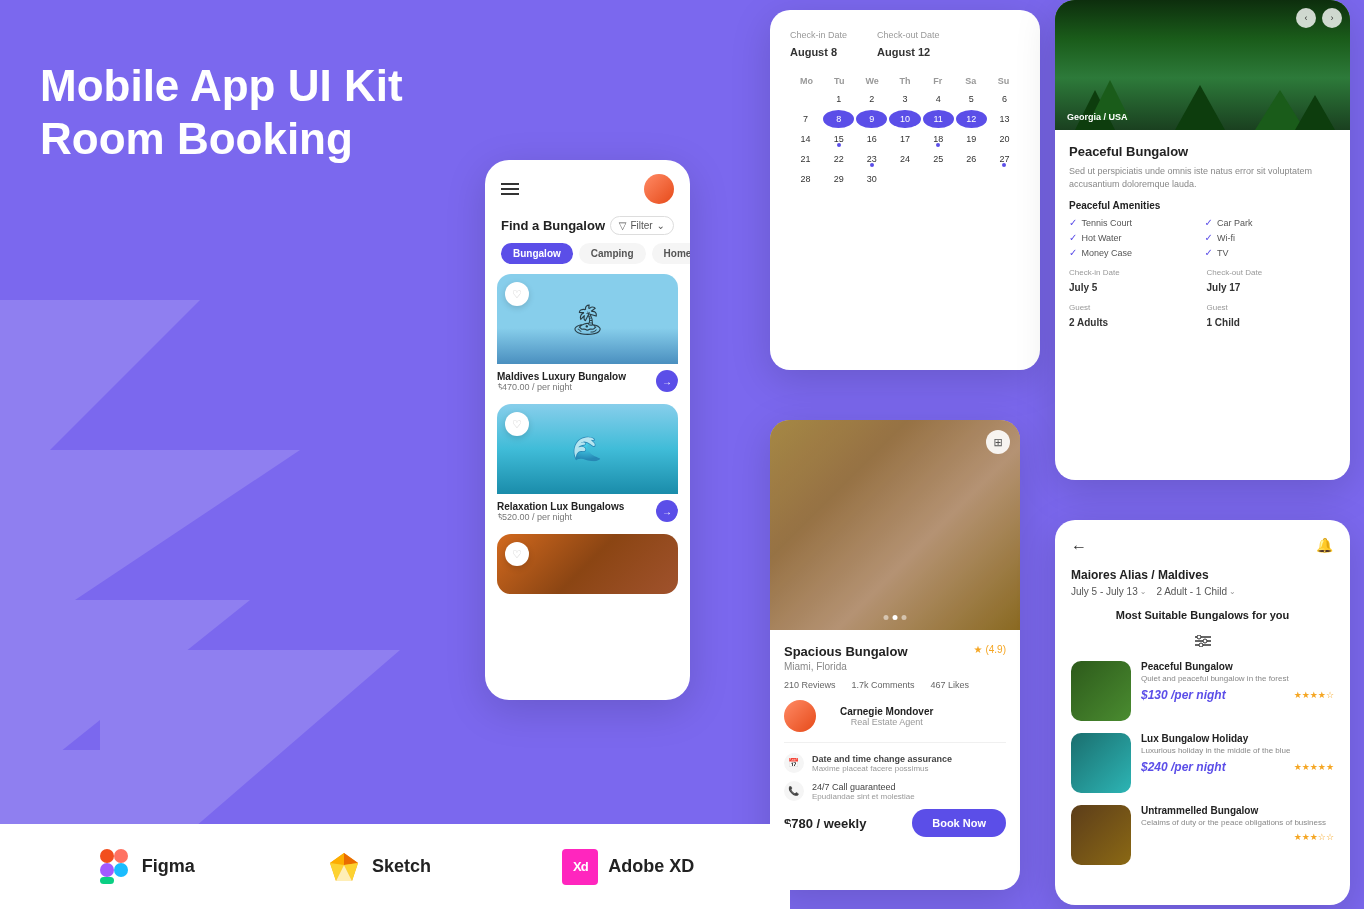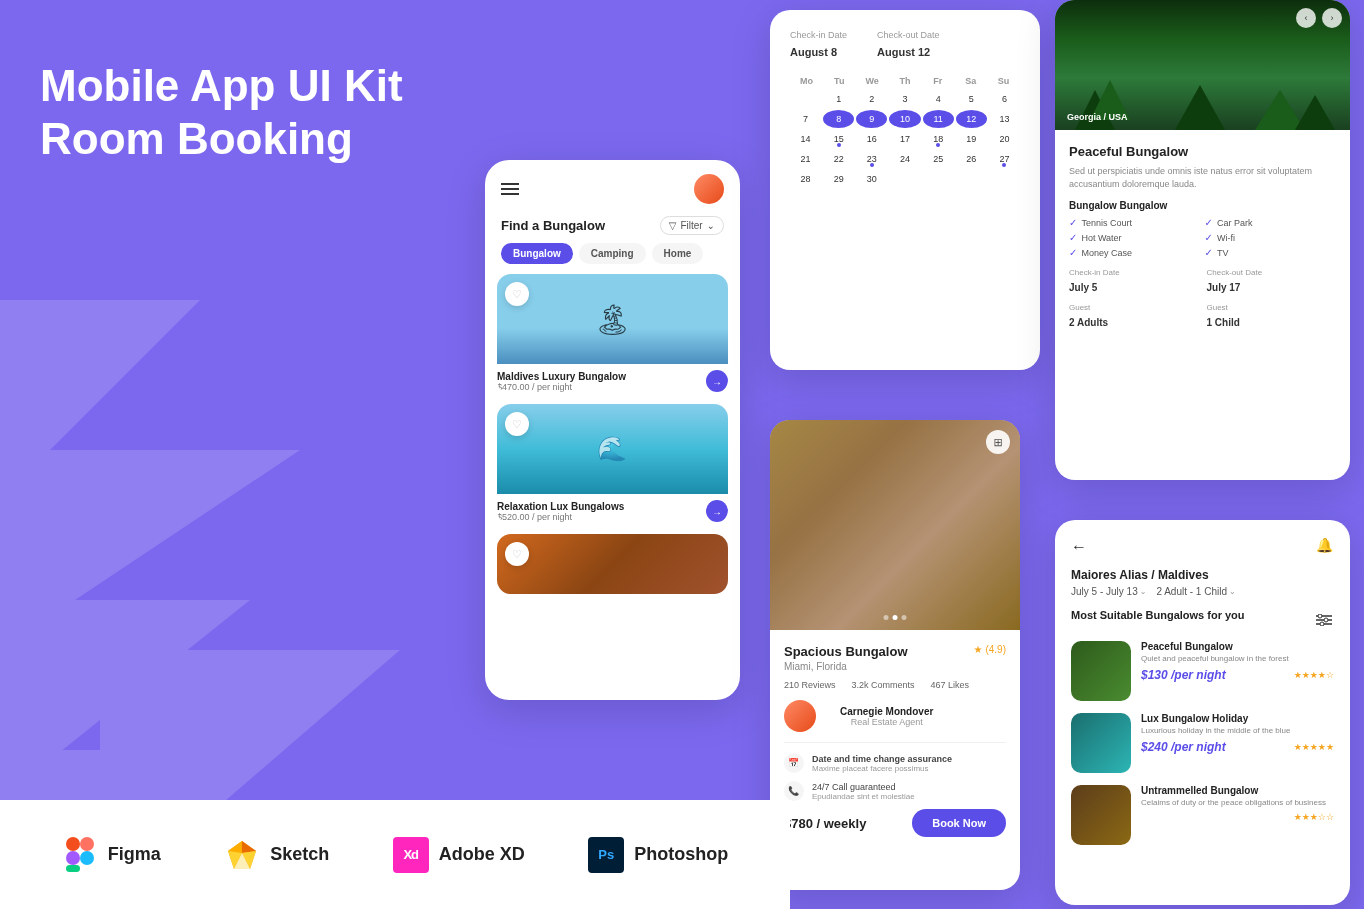--- a/index.html
+++ b/index.html
@@ -37,21 +37,21 @@
       line-height: 1.2;
       z-index: 10;
     }
 
     
     .footer-bar {
       position: absolute;
       bottom: 0;
       left: 0;
       width: 790px;
-      height: 109px;
+      height: 85px;
       background: white;
       display: flex;
       align-items: center;
       justify-content: space-around;
       padding: 0 30px;
       z-index: 20;
     }
     .footer-tool {
       display: flex;
       align-items: center;
@@ -73,21 +73,21 @@
     }
     .figma-icon { background: transparent; }
     .xd-icon { background: #FF26BE; border-radius: 4px; }
     .ps-icon { background: #001E36; border-radius: 4px; color: #31A8FF; }
 
     
     .screen1 {
       position: absolute;
       left: 485px;
       top: 160px;
-      width: 255px;
+      width: 205px;
       height: 540px;
       background: white;
       border-radius: 24px;
       box-shadow: 0 10px 40px rgba(0,0,0,0.15);
       overflow: hidden;
       z-index: 15;
     }
     .screen1-header {
       padding: 14px 16px 8px;
       display: flex;
@@ -621,20 +621,21 @@
       height: 20px;
       display: flex;
       align-items: center;
       justify-content: center;
     }
     .s5-section-row {
       display: flex;
       justify-content: space-between;
       align-items: center;
       margin-bottom: 10px;
+      flex-direction: column;
     }
     .rec-card {
       display: flex;
       gap: 10px;
       margin-bottom: 12px;
       align-items: flex-start;
     }
     .rec-img {
       width: 60px;
       height: 60px;
@@ -853,21 +854,21 @@
     </svg>
     <div class="prop-location-badge">Georgia / USA</div>
     <div class="prop-nav-arrows">
       <div class="nav-arrow">‹</div>
       <div class="nav-arrow">›</div>
     </div>
   </div>
   <div class="prop-body">
     <div class="prop-title">Peaceful Bungalow</div>
     <div class="prop-desc">Sed ut perspiciatis unde omnis iste natus error sit voluptatem accusantium doloremque lauda.</div>
-    <div class="amenities-title">Bungalow Bungalow</div>
+    <div class="amenities-title">Peaceful Amenities</div>
     <div class="amenities-grid">
       <div class="amenity-item">
         <span class="amenity-check">✓</span>
         <span>Tennis Court</span>
       </div>
       <div class="amenity-item">
         <span class="amenity-check">✓</span>
         <span>Car Park</span>
       </div>
       <div class="amenity-item">
@@ -926,21 +927,21 @@
     <div class="s4-title-row">
       <div class="s4-title">Spacious Bungalow</div>
       <div class="s4-rating">
         <span>★</span>
         <span>(4.9)</span>
       </div>
     </div>
     <div class="s4-location">Miami, Florida</div>
     <div class="s4-stats">
       <div class="s4-stat">210 Reviews</div>
-      <div class="s4-stat">3.2k Comments</div>
+      <div class="s4-stat">1.7k Comments</div>
       <div class="s4-stat">467 Likes</div>
     </div>
     <div class="s4-agent">
       <div class="s4-agent-avatar"></div>
       <div>
         <div class="s4-agent-name">Carnegie Mondover</div>
         <div class="s4-agent-role">Real Estate Agent</div>
       </div>
     </div>
     <div class="s4-feature">
@@ -1056,17 +1057,13 @@
         <polygon points="32,14 26,32 18,16" fill="#FDD231"></polygon>
         <polygon points="10,32 26,32 18,16" fill="#FEEEB7"></polygon>
       </svg>
     </div>
     <span>Sketch</span>
   </div>
   <div class="footer-tool">
     <div class="tool-icon xd-icon" style="font-size:13px;font-weight:900;letter-spacing:-1px;">Xd</div>
     <span>Adobe XD</span>
   </div>
-  <div class="footer-tool">
-    <div class="tool-icon ps-icon" style="font-size:13px;font-weight:900;color:#31A8FF">Ps</div>
-    <span>Photoshop</span>
-  </div>
 </div>
 
 </body></html>

